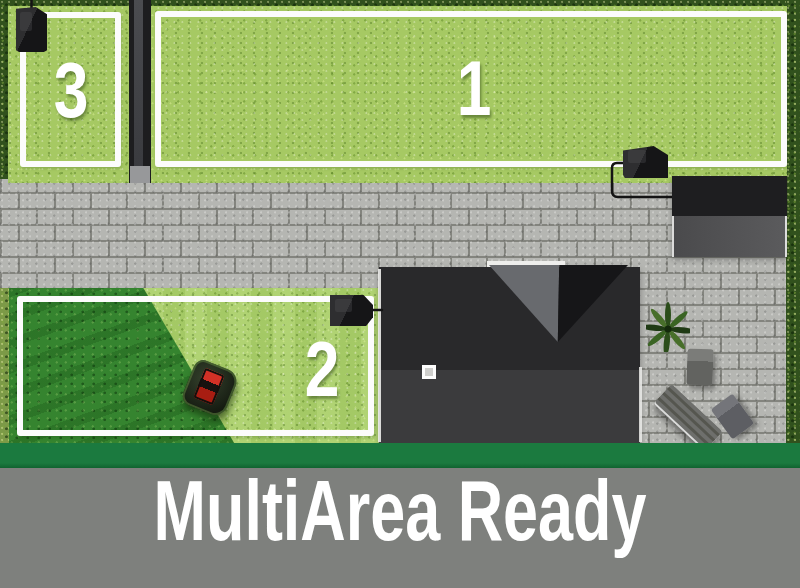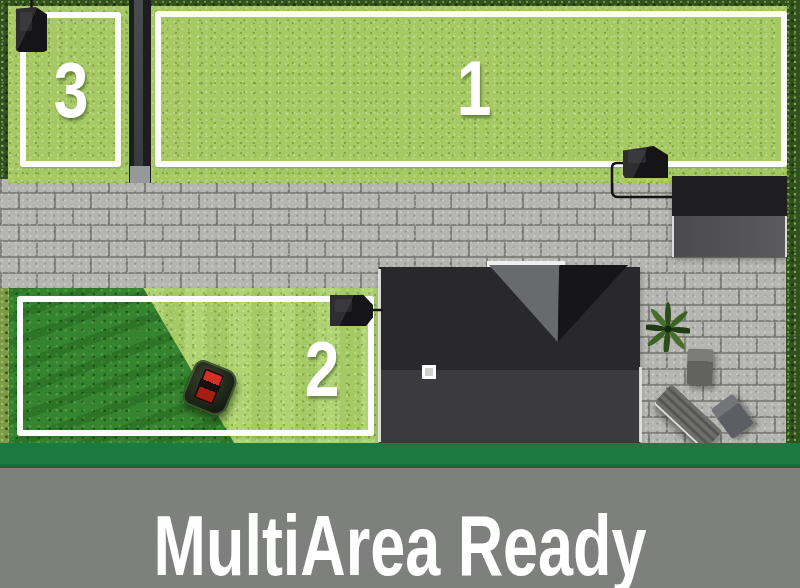--- a/index.html
+++ b/index.html
@@ -142,21 +142,21 @@
     text-shadow:2px 3px 3px rgba(30,55,10,.45);}
   .num-1{left:474px;top:88px;}
   .num-2{left:322px;top:369px;}
   .num-3{left:71px;top:90px;}
 
   
   .green-bar{position:absolute;left:0;top:443px;width:800px;height:25px;z-index:10;
     background:linear-gradient(180deg,var(--accent-green,#1b7a3f) 0 80%, #10632f);}
   .banner{position:absolute;left:0;top:468px;width:800px;height:120px;z-index:10;
     background:var(--banner-gray,#7e807d);
-    display:flex;align-items:flex-end;justify-content:center;}
+    display:flex;align-items:flex-start;justify-content:center;}
   .banner-text{color:#fff;font-family:"Liberation Sans",sans-serif;font-weight:bold;
     font-size:85px;line-height:1;transform:scaleX(.74);white-space:nowrap;}
 </style>
 </head>
 <body>
 
 <div class="scene">
 
   <div class="paving"></div>
 

